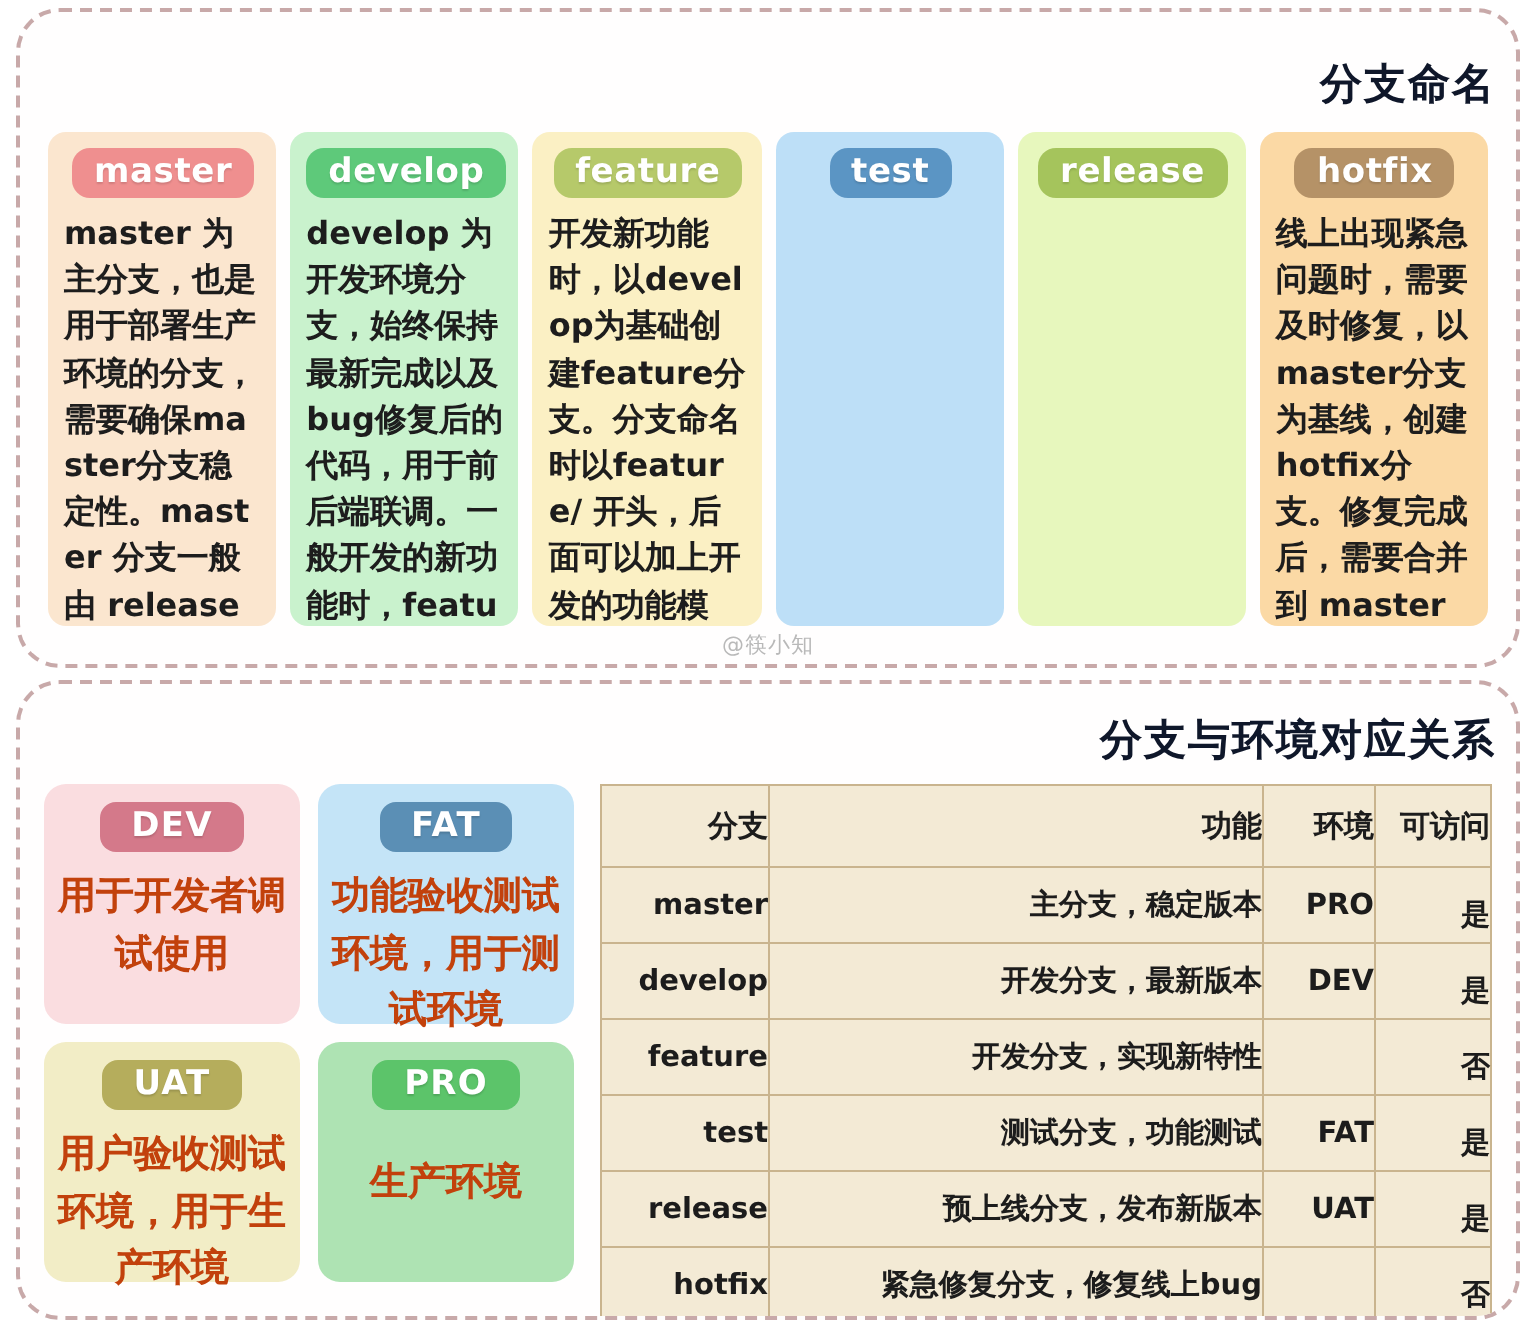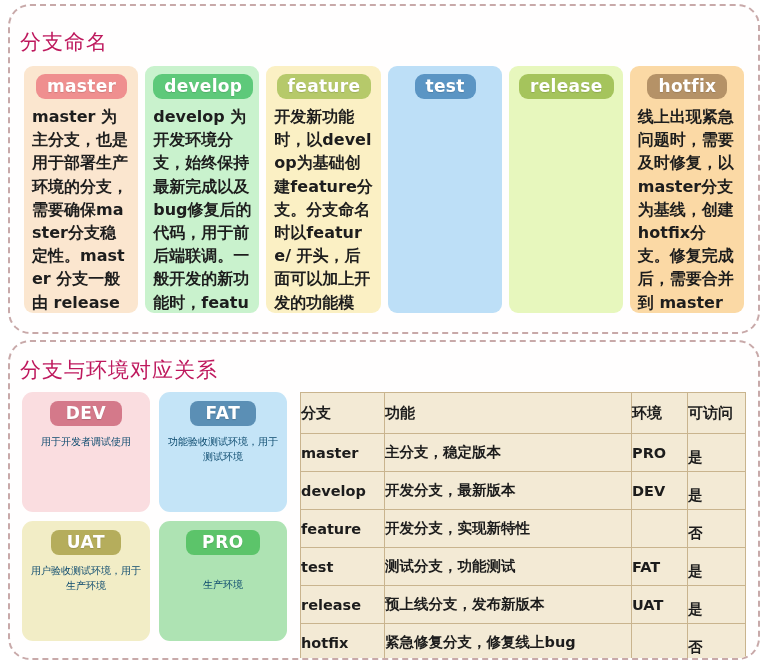--- a/index.html
+++ b/index.html
@@ -15,24 +15,24 @@
   .panel {
     border: 2px dashed #c8a9a9;
     border-radius: 22px;
     background: #fffefe;
     position: relative;
   }
   #panel-branch-naming { height: 330px; padding: 10px 10px 0 10px; }
   #panel-branch-env { height: 320px; margin-top: 6px; padding: 6px 10px 0 10px; overflow: hidden; }
 
   .section-title {
-    text-align: left;
+    text-align: right;
     font-size: 21px;
-    font-weight: normal;
-    color: #be185d;
+    font-weight: bold;
+    color: #0f172a;
     letter-spacing: 1px;
     margin: 12px 0 10px 0;
   }
   #panel-branch-env .section-title { margin: 8px 0 8px 0; }
 
   
   .cards-row { display: flex; gap: 7px; padding: 0 4px; }
   .branch-card {
     flex: 1 1 0;
     border-radius: 9px;
@@ -79,41 +79,41 @@
     padding: 2px 16px 3px 16px;
     border-radius: 8px;
     color: #ffffff;
     font-size: 17px;
     font-weight: bold;
     letter-spacing: .6px;
     text-shadow: 0 1px 1px rgba(0,0,0,.15);
     font-family: "DejaVu Sans", sans-serif;
   }
   .env-text {
-    font-size: 10px;
+    font-size: 19px;
     line-height: 1.5;
-    color: #0c4a6e;
-    font-weight: normal;
+    color: #c2410c;
+    font-weight: bold;
     font-family: "DejaVu Sans", sans-serif;
   }
   .env-text.centered { padding-top: 14px; }
 
   
   .table-wrap { flex: 1 1 auto; }
   table.branch-table {
     width: 100%;
     border-collapse: collapse;
     background: #f2e8d2;
     font-family: "DejaVu Sans", sans-serif;
   }
   table.branch-table th, table.branch-table td {
     border: 1px solid #c9b48e;
     color: #1c1c1c;
     font-weight: bold;
-    text-align: left;
+    text-align: right;
     background: #f3ead5;
   }
   table.branch-table th { font-size: 15px; height: 41px; }
   table.branch-table td { font-size: 14.5px; height: 38px; }
   .col-branch { width: 84px; }
   .col-env { width: 56px; }
   .col-access { width: 58px; }
   td.access-cell, th.access-cell { vertical-align: bottom; padding-bottom: 4px; }
   th.access-cell { vertical-align: middle; padding-bottom: 0; }
 
@@ -153,20 +153,21 @@
           <span class="badge" style="background: rgb(91, 149, 196);">test</span>
         </div>
         <div class="branch-card" style="background: rgb(231, 247, 189);">
           <span class="badge" style="background: rgb(165, 196, 92);">release</span>
         </div>
         <div class="branch-card" style="background: rgb(251, 217, 165);">
           <span class="badge" style="background: rgb(181, 146, 103);">hotfix</span>
           <div class="card-text">线上出现紧急问题时，需要及时修复，以master分支为基线，创建hotfix分支。修复完成后，需要合并到 master 分支和 develop 分支。</div>
         </div>
       </div>
+    <div class="watermark">@筷小知</div>
   </div>
 
   <div class="panel" id="panel-branch-env">
     <div class="section-title">分支与环境对应关系</div>
     <div class="env-wrap">
       <div class="env-left" id="env-cards">
           <div class="env-card" style="background: rgb(250, 221, 224);">
             <span class="env-badge" style="background: rgb(212, 121, 138);">DEV</span>
             <div class="env-text">用于开发者调试使用</div>
           </div>

